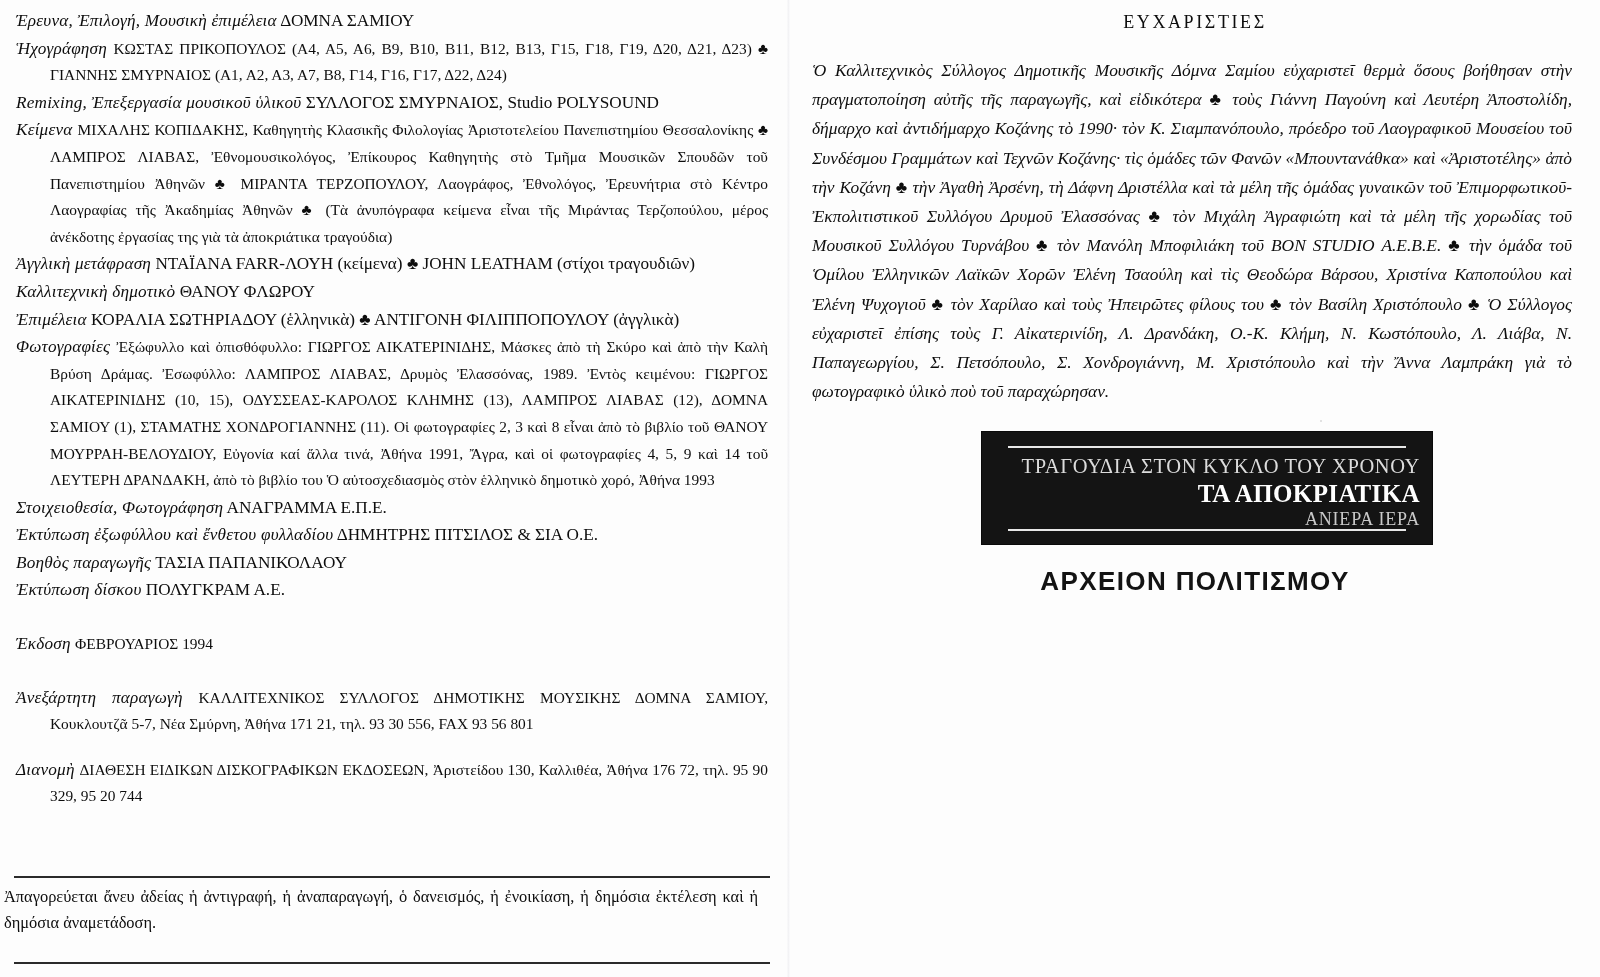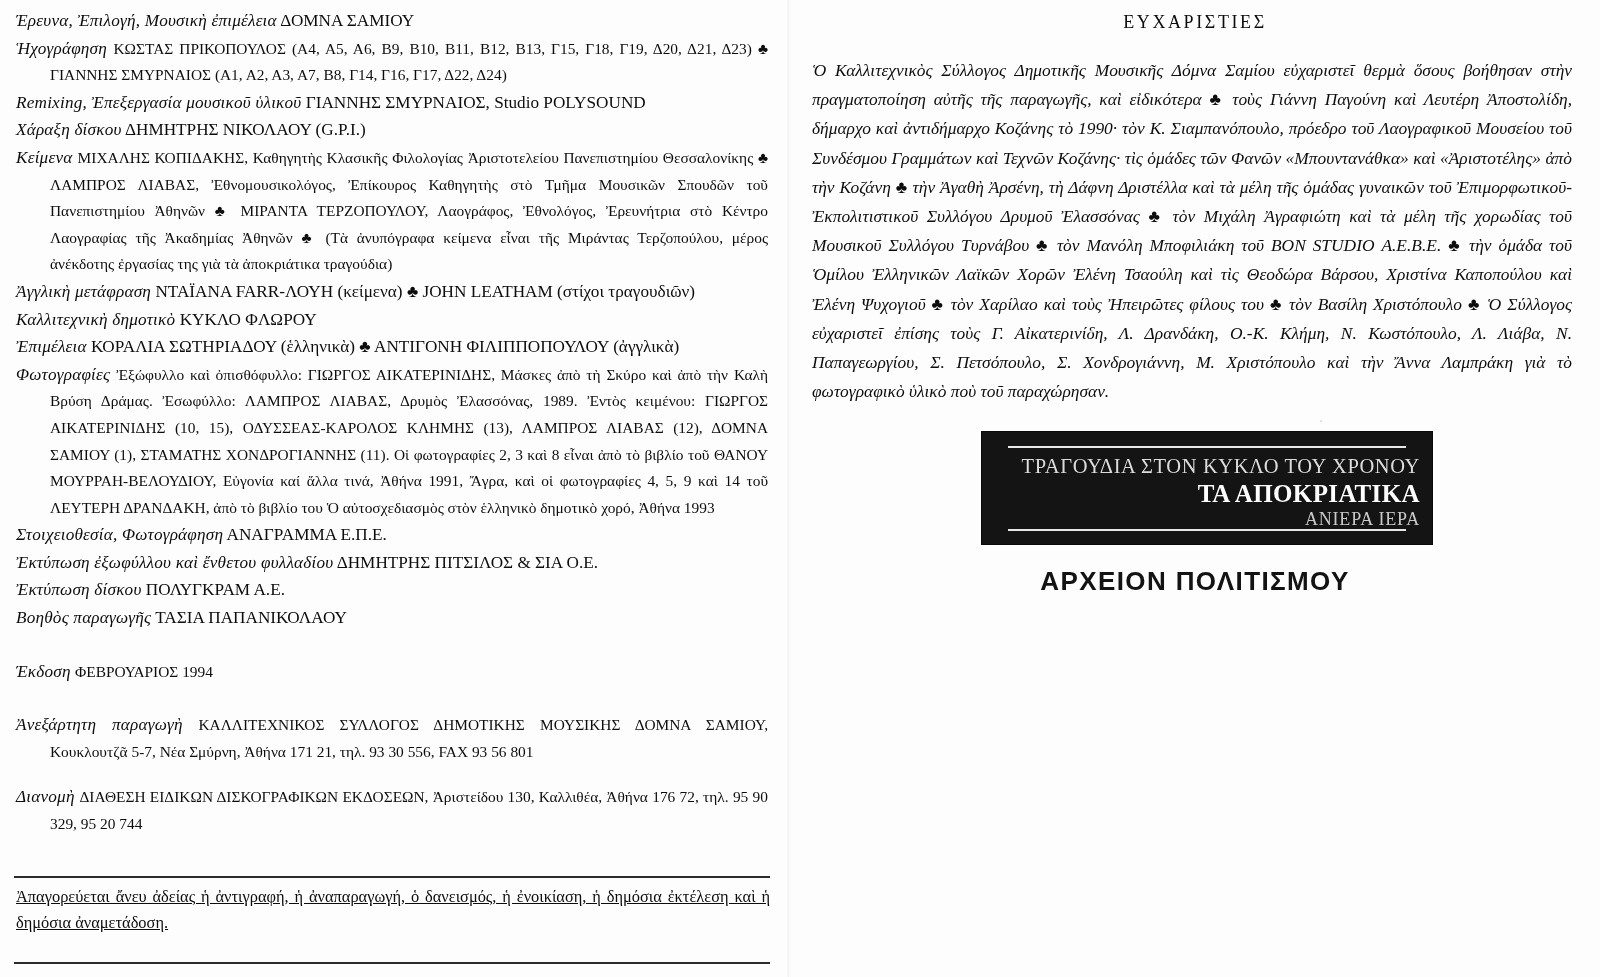--- a/index.html
+++ b/index.html
@@ -86,27 +86,26 @@
     left: 14px;
     width: 756px;
     height: 0;
     border-top: 2px solid #2b2b2b;
   }
   .rule-top { top: 876px; }
   .rule-bottom { top: 962px; }
 
   .legal {
     position: absolute;
-    left: 16px;
+    left: 4px;
     top: 884px;
     width: 754px;
     font-size: 16.4px;
     line-height: 26px;
     text-align: justify;
-    text-decoration: underline;
   }
 
   
   .thanks-title {
     position: absolute;
     left: 0;
     top: 12px;
     width: 810px;
     text-align: center;
     font-size: 18px;
@@ -202,41 +201,40 @@
   <div class="seam"></div>
 
   <div class="col col-left">
 
     <div class="credits">
 
       <p class="credit-line"><span class="lbl">Έρευνα, Ἐπιλογή, Μουσικὴ ἐπιμέλεια</span> <span class="val">ΔΟΜΝΑ ΣΑΜΙΟΥ</span></p>
 
       <p class="credit-line"><span class="lbl">Ἡχογράφηση</span> <span class="val sm">ΚΩΣΤΑΣ ΠΡΙΚΟΠΟΥΛΟΣ (Α4, Α5, Α6, Β9, Β10, Β11, Β12, Β13, Γ15, Γ18, Γ19, Δ20, Δ21, Δ23) ♣ ΓΙΑΝΝΗΣ ΣΜΥΡΝΑΙΟΣ (Α1, Α2, Α3, Α7, Β8, Γ14, Γ16, Γ17, Δ22, Δ24)</span></p>
 
-      <p class="credit-line"><span class="lbl">Remixing, Ἐπεξεργασία μουσικοῦ ὑλικοῦ</span> <span class="val">ΓΙΑΝΝΗΣ ΣΜΥΡΝΑΙΟΣ, Studio POLYSOUND</span></p>
-
-      <p class="credit-line"><span class="lbl">Χάραξη δίσκου</span> <span class="val">ΔΗΜΗΤΡΗΣ ΝΙΚΟΛΑΟΥ (G.P.I.)</span></p>
+      <p class="credit-line"><span class="lbl">Remixing, Ἐπεξεργασία μουσικοῦ ὑλικοῦ</span> <span class="val">ΣΥΛΛΟΓΟΣ ΣΜΥΡΝΑΙΟΣ, Studio POLYSOUND</span></p>
+
 
       <p class="credit-line"><span class="lbl">Κείμενα</span> <span class="val sm">ΜΙΧΑΛΗΣ ΚΟΠΙΔΑΚΗΣ, Καθηγητὴς Κλασικῆς Φιλολογίας Ἀριστοτελείου Πανεπιστημίου Θεσσαλονίκης ♣ ΛΑΜΠΡΟΣ ΛΙΑΒΑΣ, Ἐθνομουσικολόγος, Ἐπίκουρος Καθηγητὴς στὸ Τμῆμα Μουσικῶν Σπουδῶν τοῦ Πανεπιστημίου Ἀθηνῶν ♣ ΜΙΡΑΝΤΑ ΤΕΡΖΟΠΟΥΛΟΥ, Λαογράφος, Ἐθνολόγος, Ἐρευνήτρια στὸ Κέντρο Λαογραφίας τῆς Ἀκαδημίας Ἀθηνῶν ♣ (Τὰ ἀνυπόγραφα κείμενα εἶναι τῆς Μιράντας Τερζοπούλου, μέρος ἀνέκδοτης ἐργασίας της γιὰ τὰ ἀποκριάτικα τραγούδια)</span></p>
 
       <p class="credit-line"><span class="lbl">Ἀγγλικὴ μετάφραση</span> <span class="val">ΝΤΑΪΑΝΑ FARR-ΛΟΥΗ (κείμενα) ♣ JOHN LEATHAM (στίχοι τραγουδιῶν)</span></p>
 
-      <p class="credit-line"><span class="lbl">Καλλιτεχνικὴ δημοτικὸ</span> <span class="val">ΚΥΚΛΟ ΦΛΩΡΟΥ</span></p>
+      <p class="credit-line"><span class="lbl">Καλλιτεχνικὴ δημοτικὸ</span> <span class="val">ΘΑΝΟΥ ΦΛΩΡΟΥ</span></p>
 
       <p class="credit-line"><span class="lbl">Ἐπιμέλεια</span> <span class="val">ΚΟΡΑΛΙΑ ΣΩΤΗΡΙΑΔΟΥ (ἑλληνικὰ) ♣ ΑΝΤΙΓΟΝΗ ΦΙΛΙΠΠΟΠΟΥΛΟΥ (ἀγγλικὰ)</span></p>
 
       <p class="credit-line"><span class="lbl">Φωτογραφίες</span> <span class="val sm">Ἐξώφυλλο καὶ ὀπισθόφυλλο: ΓΙΩΡΓΟΣ ΑΙΚΑΤΕΡΙΝΙΔΗΣ, Μάσκες ἀπὸ τὴ Σκύρο καὶ ἀπὸ τὴν Καλὴ Βρύση Δράμας. Ἐσωφύλλο: ΛΑΜΠΡΟΣ ΛΙΑΒΑΣ, Δρυμὸς Ἐλασσόνας, 1989. Ἐντὸς κειμένου: ΓΙΩΡΓΟΣ ΑΙΚΑΤΕΡΙΝΙΔΗΣ (10, 15), ΟΔΥΣΣΕΑΣ-ΚΑΡΟΛΟΣ ΚΛΗΜΗΣ (13), ΛΑΜΠΡΟΣ ΛΙΑΒΑΣ (12), ΔΟΜΝΑ ΣΑΜΙΟΥ (1), ΣΤΑΜΑΤΗΣ ΧΟΝΔΡΟΓΙΑΝΝΗΣ (11). Οἱ φωτογραφίες 2, 3 καὶ 8 εἶναι ἀπὸ τὸ βιβλίο τοῦ ΘΑΝΟΥ ΜΟΥΡΡΑΗ-ΒΕΛΟΥΔΙΟΥ, Εὐγονία καί ἄλλα τινά, Ἀθήνα 1991, Ἄγρα, καὶ οἱ φωτογραφίες 4, 5, 9 καὶ 14 τοῦ ΛΕΥΤΕΡΗ ΔΡΑΝΔΑΚΗ, ἀπὸ τὸ βιβλίο του Ὁ αὐτοσχεδιασμὸς στὸν ἑλληνικὸ δημοτικὸ χορό, Ἀθήνα 1993</span></p>
 
       <p class="credit-line"><span class="lbl">Στοιχειοθεσία, Φωτογράφηση</span> <span class="val">ΑΝΑΓΡΑΜΜΑ Ε.Π.Ε.</span></p>
 
       <p class="credit-line"><span class="lbl">Ἐκτύπωση ἐξωφύλλου καὶ ἔνθετου φυλλαδίου</span> <span class="val">ΔΗΜΗΤΡΗΣ ΠΙΤΣΙΛΟΣ &amp; ΣΙΑ Ο.Ε.</span></p>
 
+      <p class="credit-line"><span class="lbl">Βοηθὸς παραγωγῆς</span> <span class="val">ΤΑΣΙΑ ΠΑΠΑΝΙΚΟΛΑΟΥ</span></p>
+
       <p class="credit-line"><span class="lbl">Ἐκτύπωση δίσκου</span> <span class="val">ΠΟΛΥΓΚΡΑΜ Α.Ε.</span></p>
-
-      <p class="credit-line"><span class="lbl">Βοηθὸς παραγωγῆς</span> <span class="val">ΤΑΣΙΑ ΠΑΠΑΝΙΚΟΛΑΟΥ</span></p>
 
       <div class="gap-lg"></div>
 
       <p class="credit-line"><span class="lbl">Έκδοση</span> <span class="val sm">ΦΕΒΡΟΥΑΡΙΟΣ 1994</span></p>
 
       <div class="gap-lg"></div>
 
       <p class="credit-line"><span class="lbl">Ἀνεξάρτητη παραγωγὴ</span> <span class="val sm">ΚΑΛΛΙΤΕΧΝΙΚΟΣ ΣΥΛΛΟΓΟΣ ΔΗΜΟΤΙΚΗΣ ΜΟΥΣΙΚΗΣ ΔΟΜΝΑ ΣΑΜΙΟΥ, Κουκλουτζᾶ 5-7, Νέα Σμύρνη, Ἀθήνα 171 21, τηλ. 93 30 556, FAX 93 56 801</span></p>
 
       <div class="gap-md"></div>

